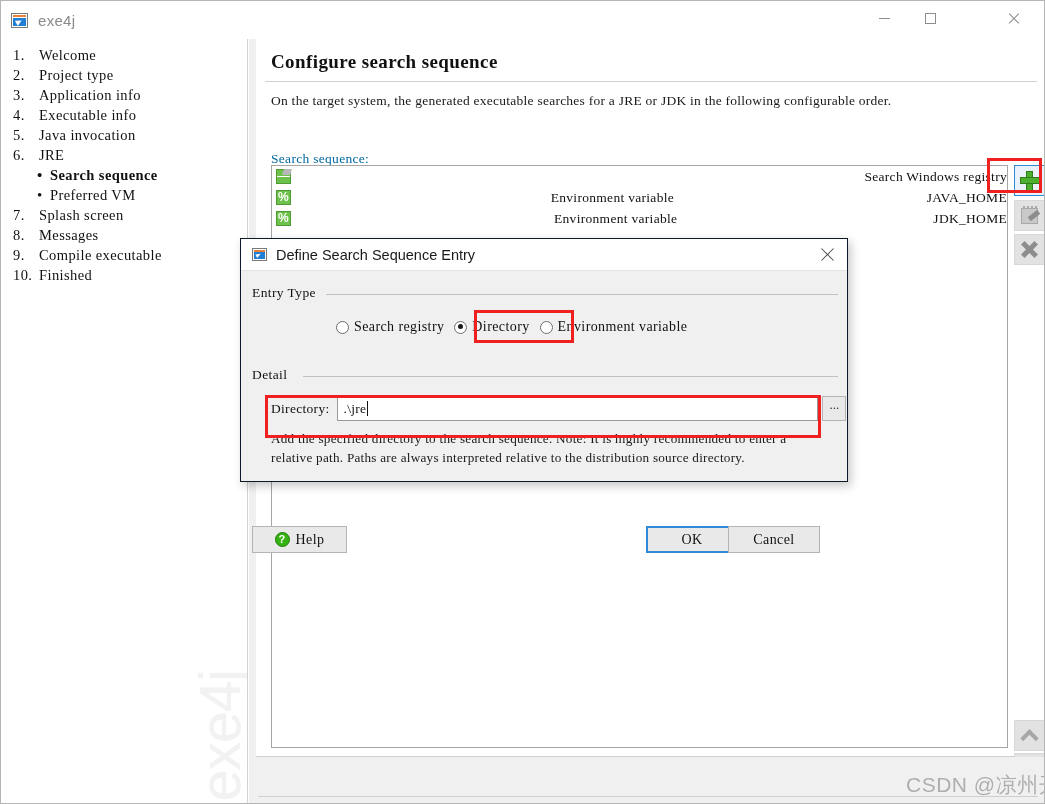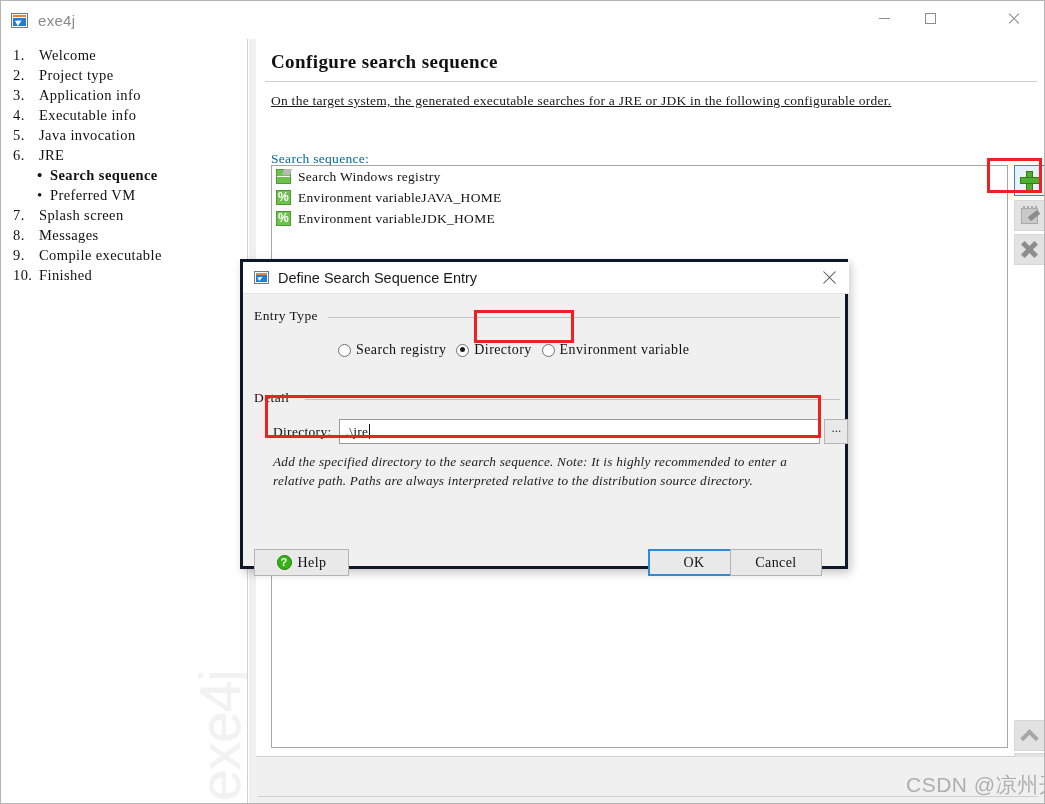--- a/index.html
+++ b/index.html
@@ -137,38 +137,38 @@
     letter-spacing: 0.4px;
   }
   #title-rule {
     position: absolute; left: 9px; top: 42px; width: 772px;
     height: 1px; background: #d0d0d0;
   }
   #intro {
     position: absolute; left: 15px; top: 52px; width: 760px;
     font-size: 13.5px; color: #1a1a1a; line-height: 20px;
     letter-spacing: 0.25px;
-    text-decoration: underline;
   }
   #seq-label {
     position: absolute; left: 15px; top: 112px;
     font-size: 13.5px; color: #0369a1; letter-spacing: 0.3px;
   }
   #seq-list {
     position: absolute; left: 15px; top: 126px;
     width: 737px; height: 583px;
     background: #ffffff;
     border: 1px solid #a6a6a6;
     overflow: hidden;
   }
   .seq-item {
     display: flex; align-items: center;
     height: 21px; padding-left: 4px;
     font-size: 13.5px; color: #111111; letter-spacing: 0.3px;
     white-space: nowrap;
+    justify-content: space-between;
   }
   .ic {
     width: 15px; height: 15px; flex: 0 0 15px;
     margin-right: 7px; position: relative;
   }
   .ic-registry { background: #6cc24a; border: 1px solid #4f9a33; }
   .ic-registry:before {
     content: ""; position: absolute; left: 6px; top: -1px;
     width: 8px; height: 6px; background: #b8b8b8;
     transform: skewX(-18deg);
@@ -284,26 +284,25 @@
     position: absolute; left: 905px; top: 770px;
     font-family: "Liberation Sans", sans-serif;
     font-size: 21px; color: rgba(120,120,120,0.55);
     white-space: nowrap; z-index: 60; user-select: none;
     letter-spacing: 0.5px;
   }
 
   
   #dialog {
     position: absolute; left: 239px; top: 237px;
-    width: 608px; height: 310px;
+    width: 608px; height: 244px;
     background: #f0f0f0;
-    border: 3px solid #0f172a;
+    border: 1px solid #0f172a;
     box-shadow: 3px 4px 9px rgba(0,0,0,0.22);
     z-index: 50;
-    margin-top: 21px;
   }
   #dlg-title {
     position: absolute; left: 0; top: 0;
     width: 606px; height: 32px;
     background: #ffffff;
     display: flex; align-items: center;
     border-bottom: 1px solid #e3e3e3;
   }
   #dlg-icon {
     width: 15px; height: 13px; margin-left: 11px; position: relative;
@@ -396,21 +395,21 @@
     display: flex; align-items: center; justify-content: center;
     font-size: 13px; color: #333333; line-height: 6px; padding-bottom: 7px;
   }
   #hl-dir {
     position: absolute; left: 264px; top: 394px;
     width: 556px; height: 43px;
     border: 3px solid #f02020; z-index: 55;
   }
   #dir-desc {
     position: absolute; left: 30px; top: 190px; width: 540px;
-    font-size: 13.2px; color: #1a1a1a; line-height: 19px; letter-spacing: 0.25px; font-style: italic;
+    font-size: 13.2px; color: #1a1a1a; line-height: 19px; letter-spacing: 0.25px;
   }
 
   #dlg-buttons { position: absolute; left: 0; top: 287px; width: 606px; height: 38px; }
   #d-help { left: 11px; top: 0; width: 95px; height: 27px; }
   #d-ok {
     left: 405px; top: 0; width: 92px; height: 27px;
     border: 2px solid #2f8ad8;
   }
   #d-cancel { left: 487px; top: 0; width: 92px; height: 27px; }
 </style>

